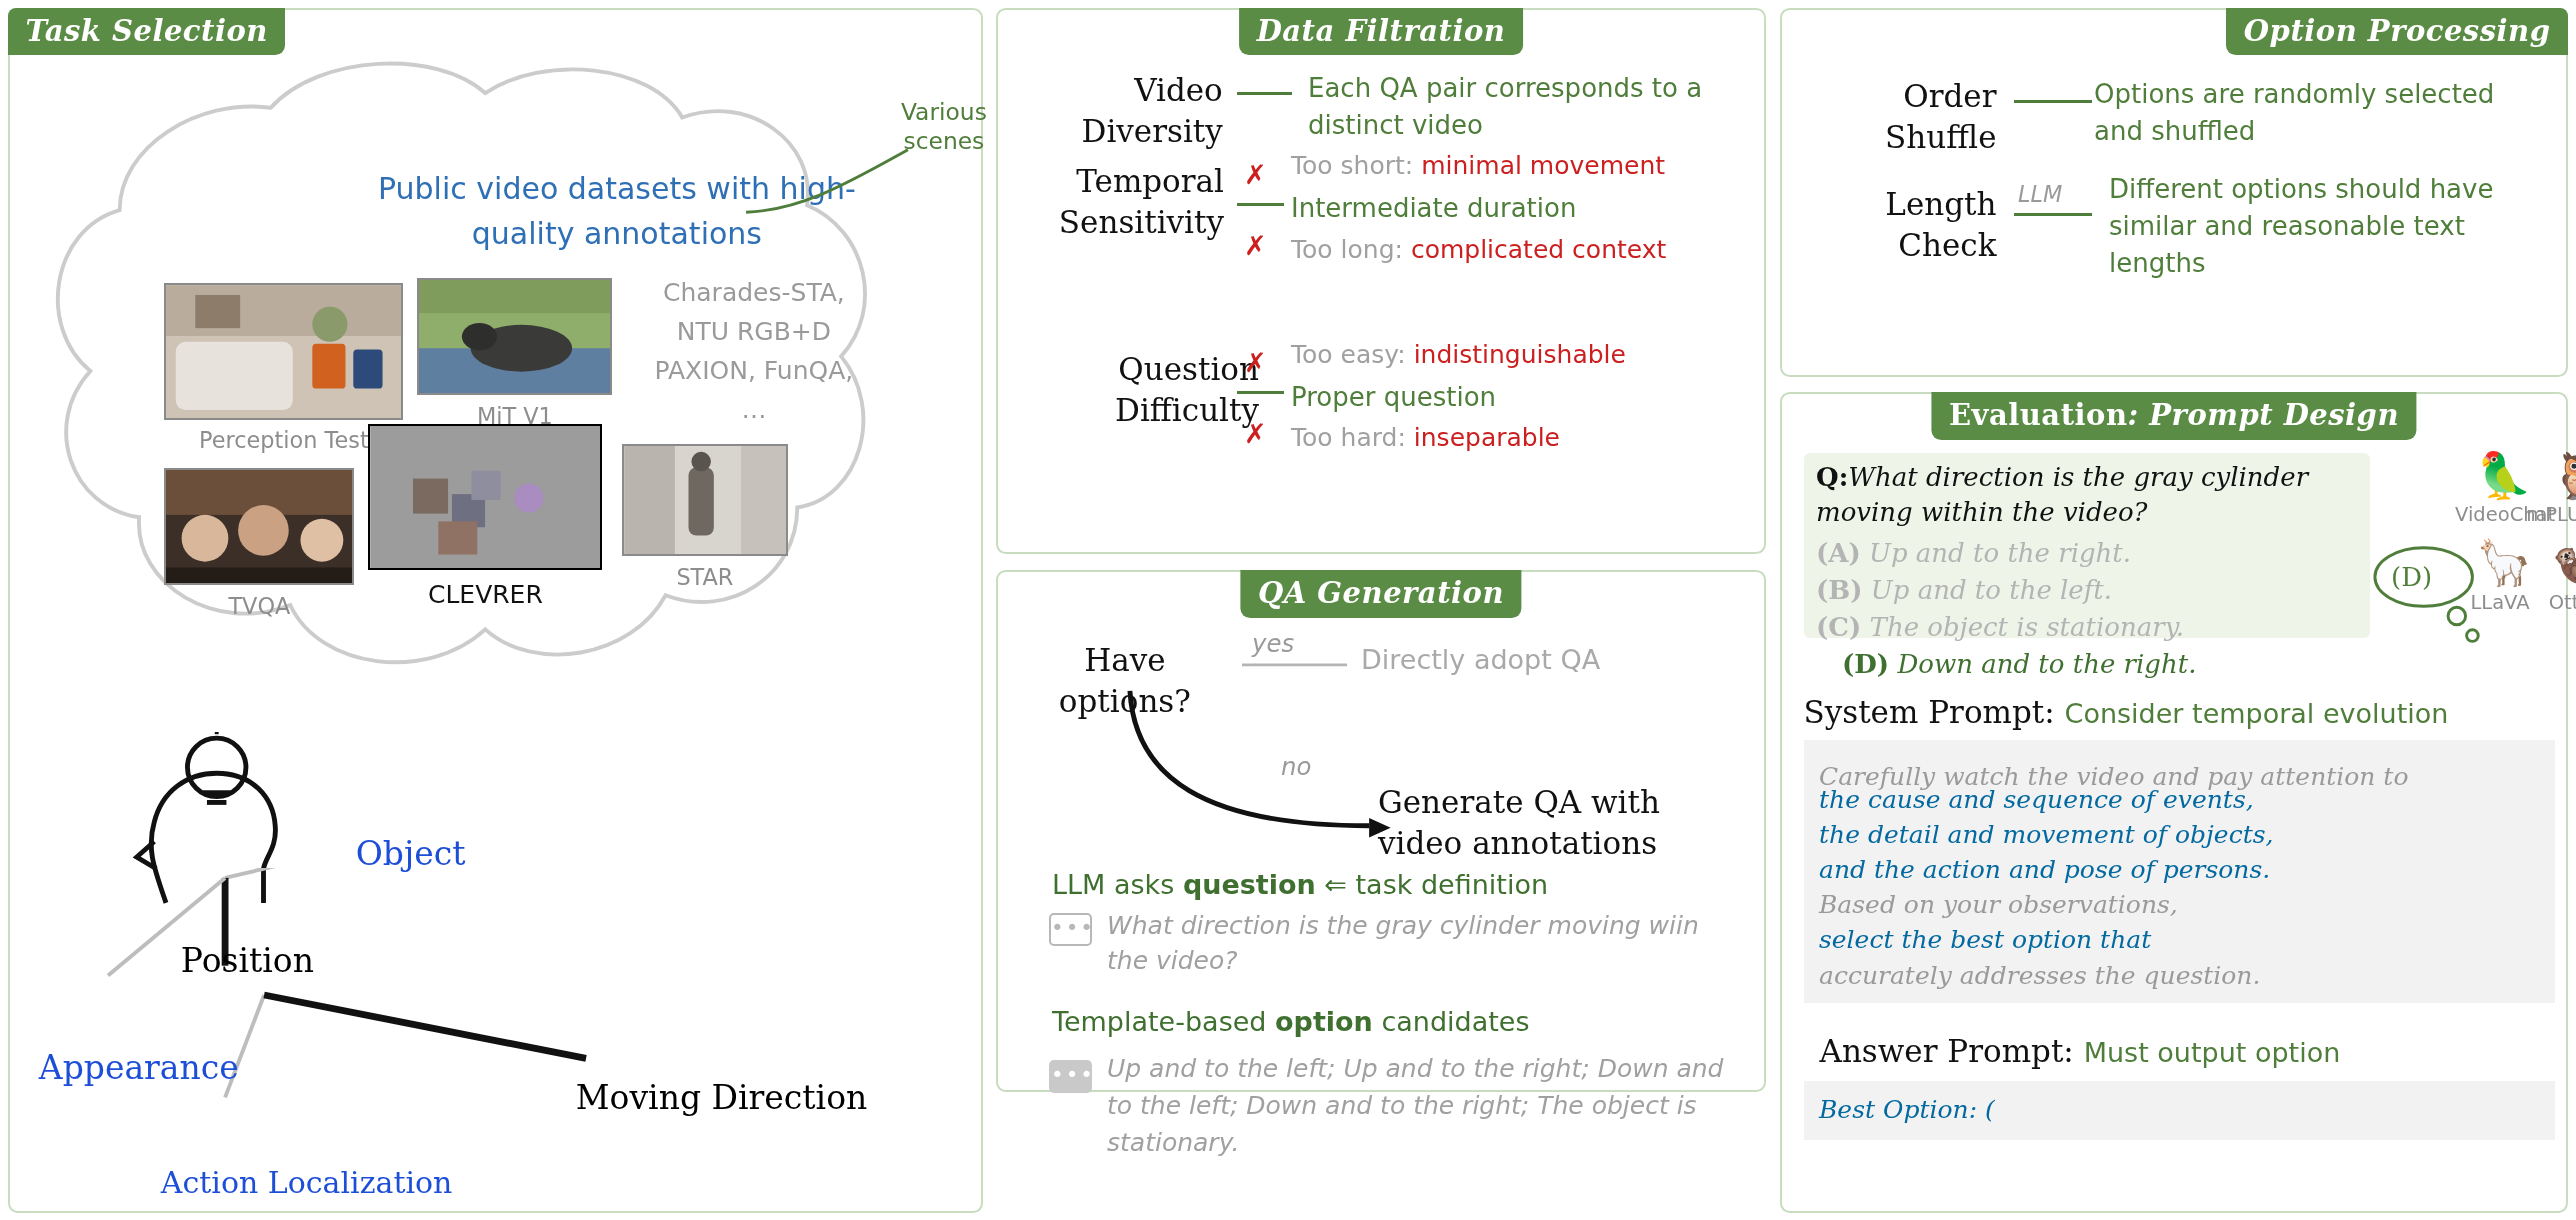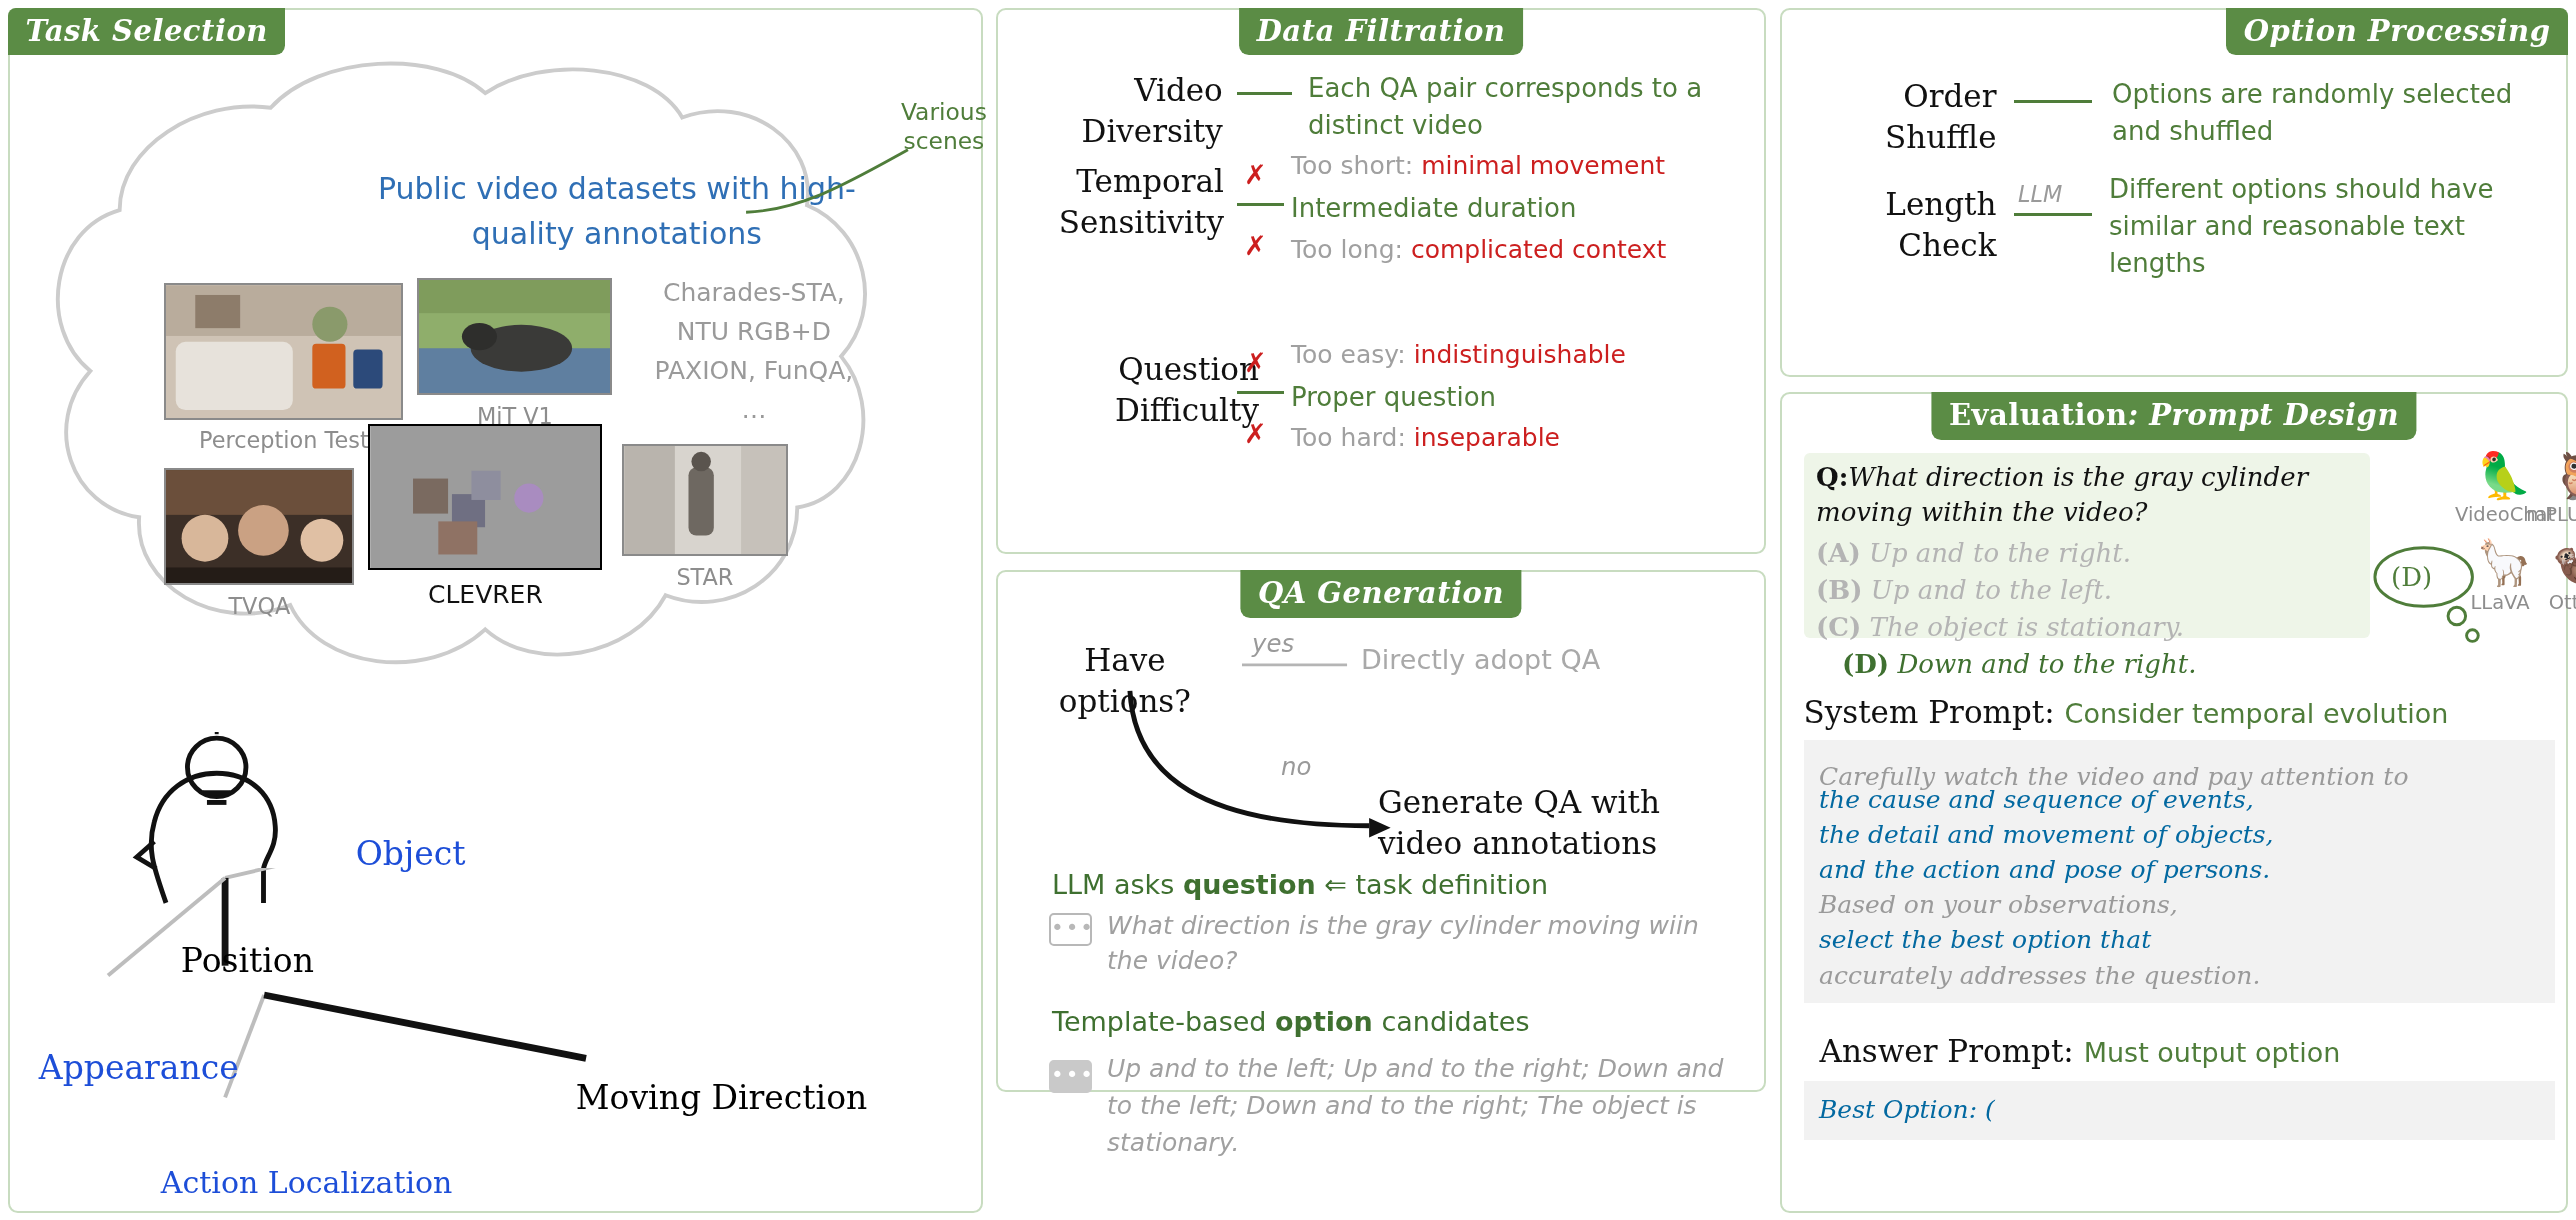--- a/index.html
+++ b/index.html
@@ -439,21 +439,21 @@
 
     <div class="bubble-icon filled" style="left:51px; top:488px;">•••</div>
     <div class="grey-text" style="left:109px; top:478px; width:624px; font-style:italic; line-height:37px;">Up and to the left; Up and to the right; Down and to the left; Down and to the right; The object is stationary.</div>
   </div>
 
   <div class="panel" id="panel-option">
     <div class="panel-title">Option Processing</div>
 
     <div class="row-label" style="left:19.5px; top:66px; width:195px;">Order Shuffle</div>
     <div class="connector" style="left:232px; top:90px; width:78px;"></div>
-    <div class="green-text" style="left:330px; top:66px; width:439px;">Options are randomly selected and shuffled</div>
+    <div class="green-text" style="left:312px; top:66px; width:439px;">Options are randomly selected and shuffled</div>
 
     <div class="row-label" style="left:19.5px; top:174px; width:195px;">Length Check</div>
     <div class="small-italic-grey" style="left:236px; top:171px; font-size:22.4px;">LLM</div>
     <div class="connector" style="left:232px; top:203px; width:78px;"></div>
     <div class="green-text" style="left:327px; top:161px; width:439px;">Different options should have similar and reasonable text lengths</div>
   </div>
 
   <div class="panel" id="panel-eval">
     <div class="panel-title center noitalic"><span>Evaluation</span><span style="font-style:italic;">: Prompt Design</span></div>
 

